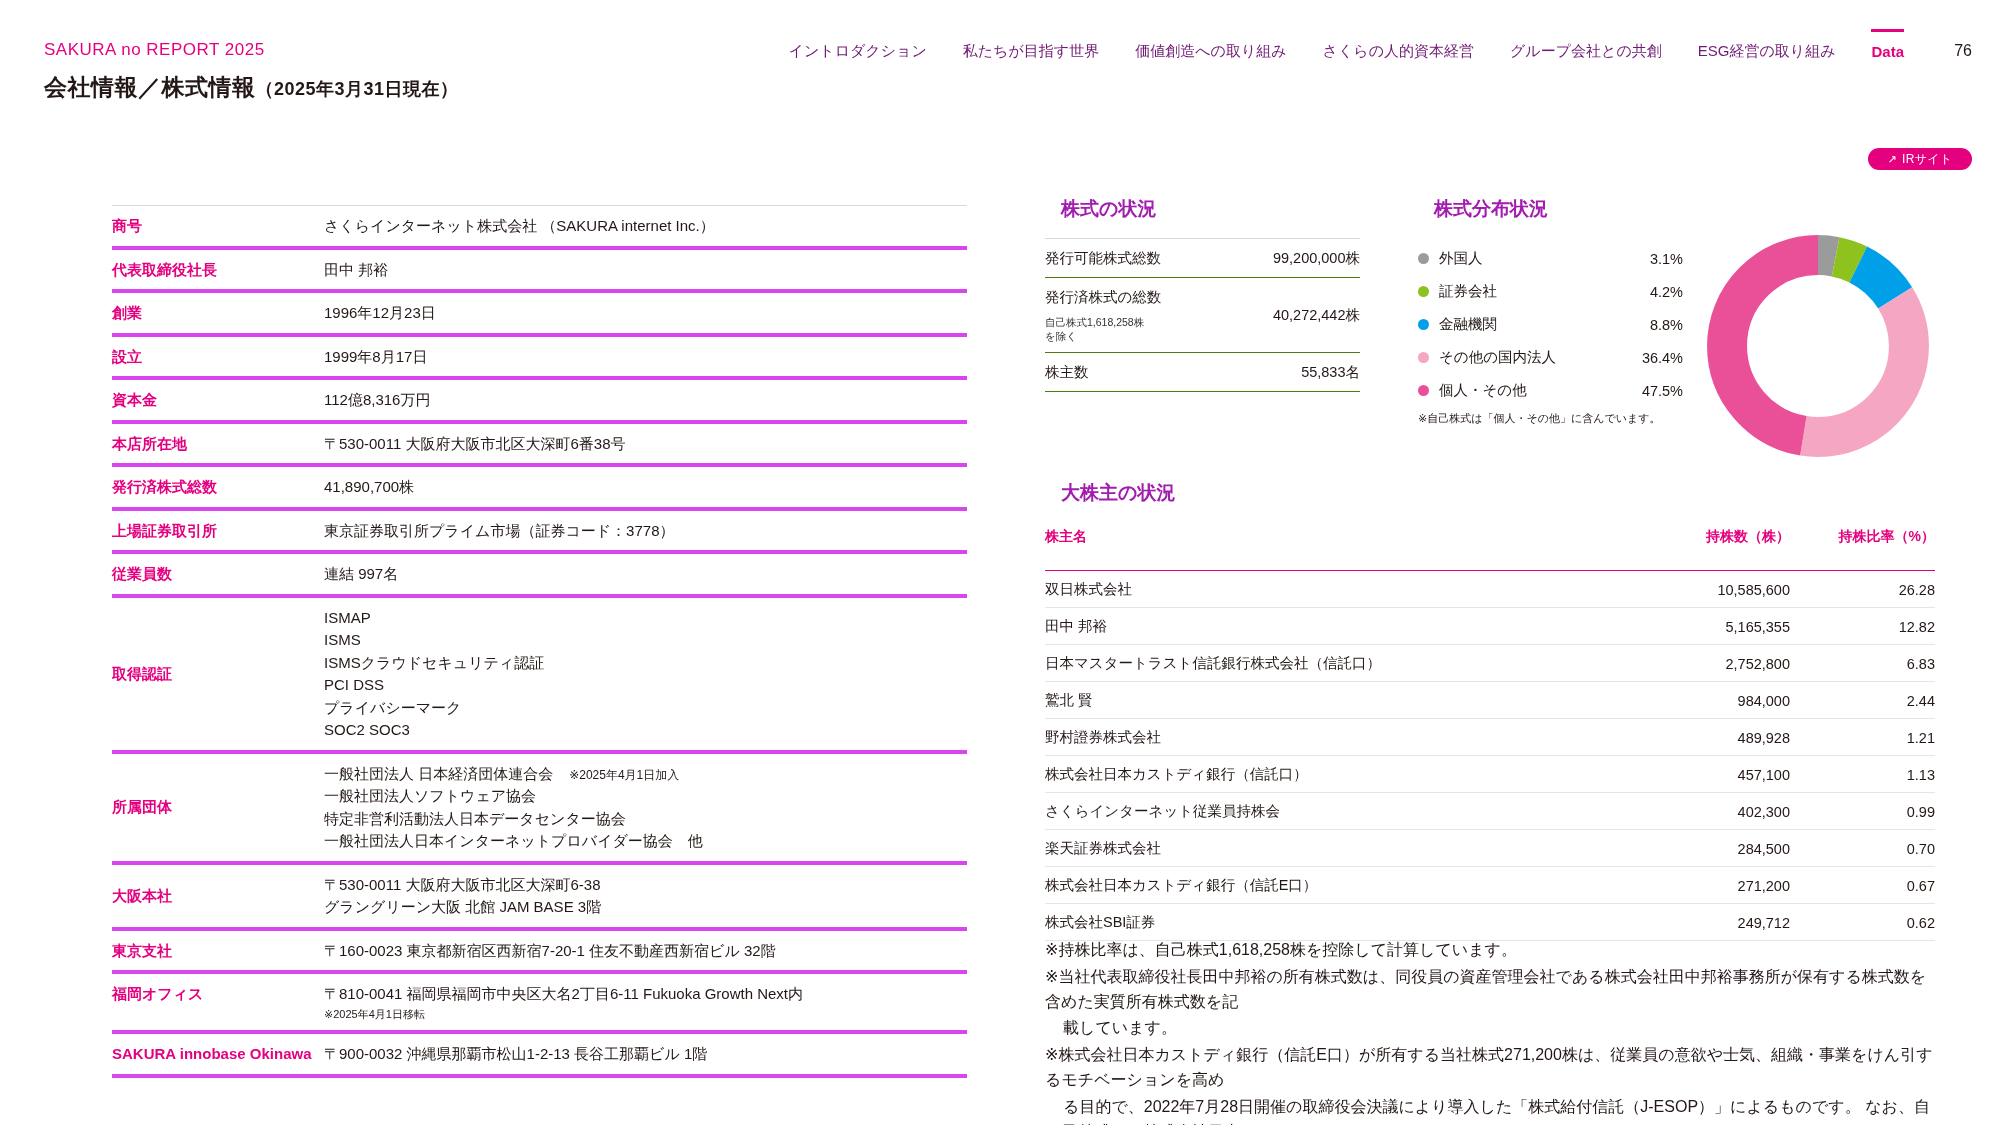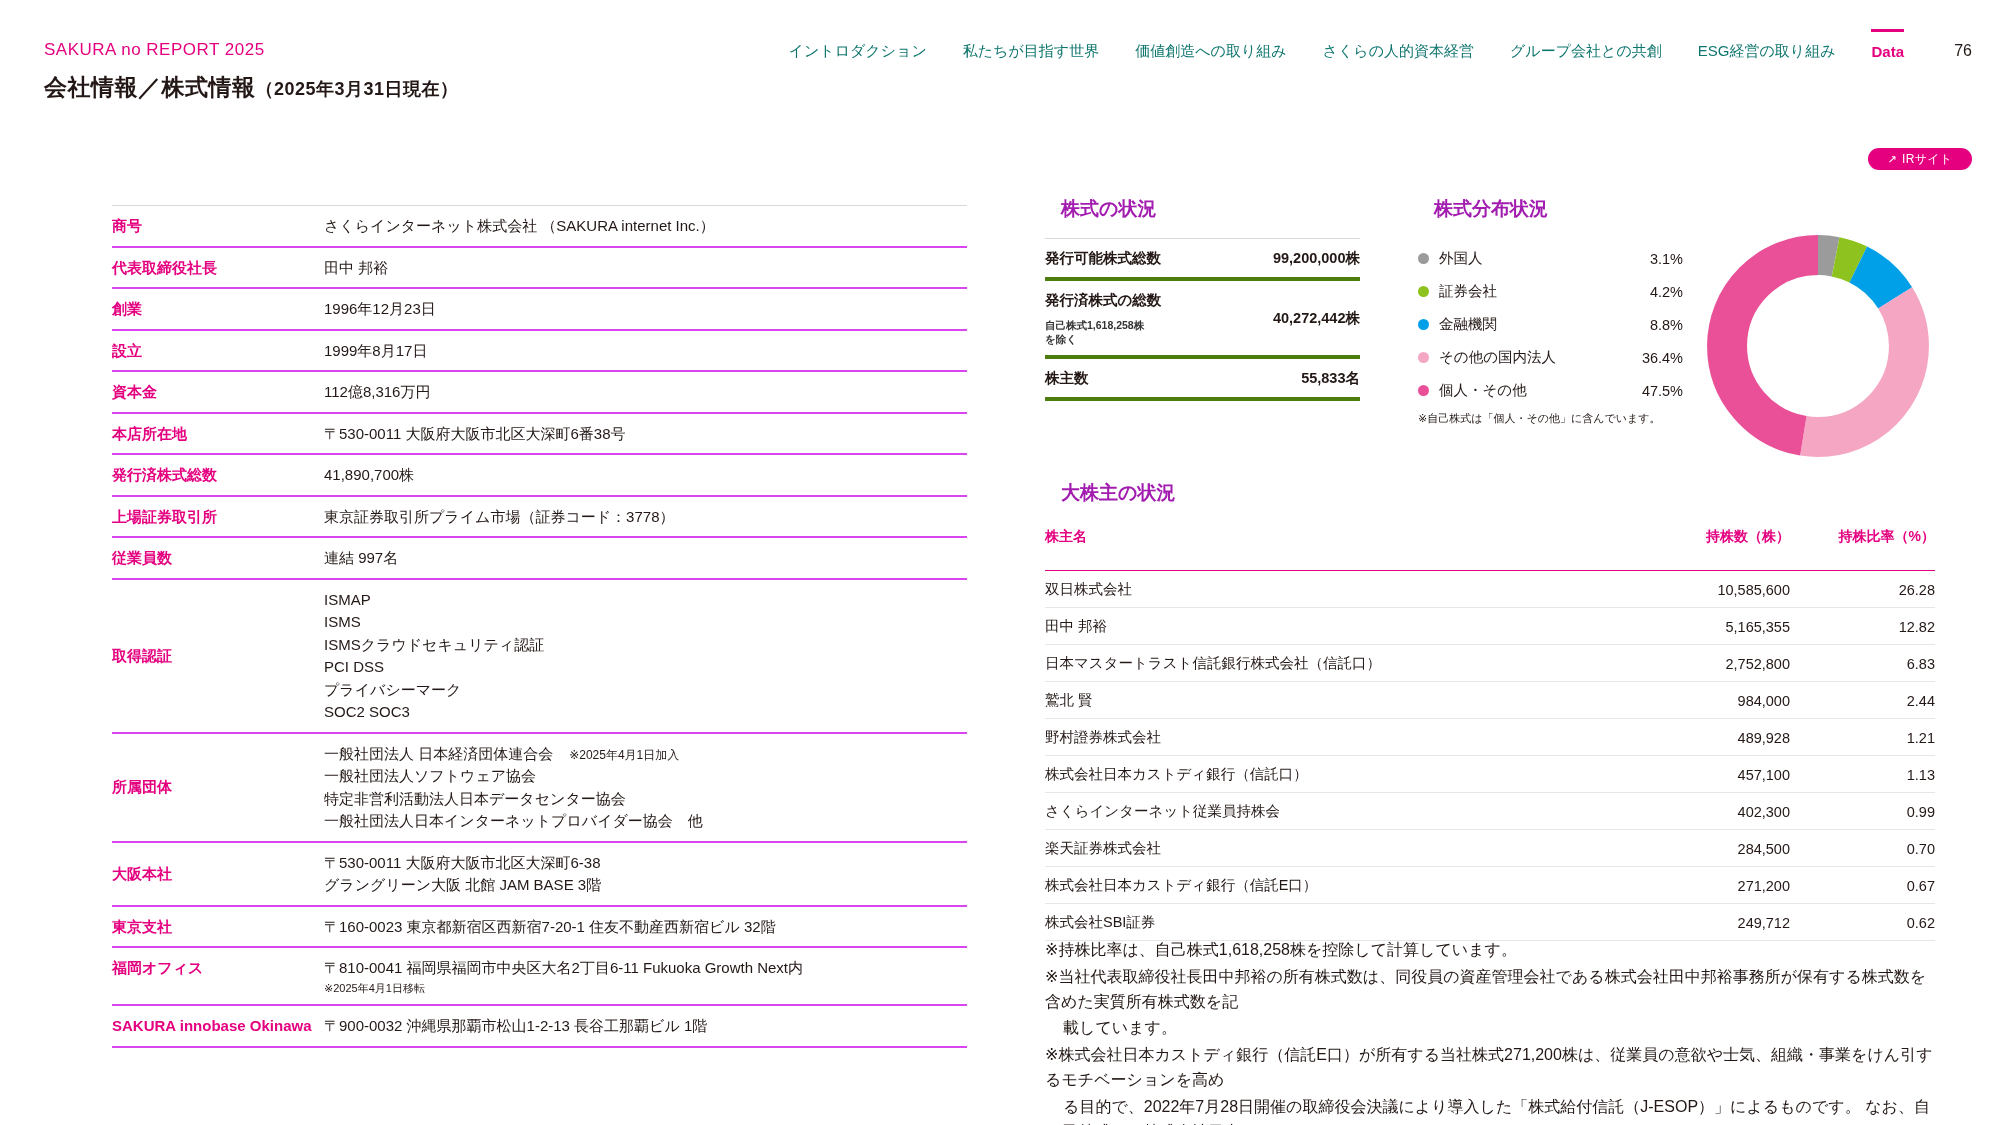--- a/index.html
+++ b/index.html
@@ -54,21 +54,21 @@
   .topnav {
     position: absolute;
     right: 96px;
     top: 42px;
     display: flex;
     gap: 36px;
     align-items: center;
     font-size: 15px;
   }
   .topnav .nav-item {
-    color: #0f766e;
+    color: #701a75;
     white-space: nowrap;
   }
   .topnav .nav-item.active {
     color: #e4007f;
     font-weight: bold;
     position: relative;
   }
   .topnav .nav-item.active::before {
     content: "";
     position: absolute;
@@ -111,21 +111,21 @@
     top: 205px;
     width: 855px;
   }
   table.info {
     border-collapse: collapse;
     width: 100%;
     table-layout: fixed;
   }
   table.info td {
     vertical-align: top;
-    border-bottom: 2px solid #d946ef;
+    border-bottom: 4px solid #d946ef;
     padding: 9px 0 8px 0;
     font-size: 15px;
     line-height: 1.5;
   }
   table.info tr:first-child td { border-top: 1px solid #d9d9d9; }
   td.label {
     width: 212px;
     color: #e4007f;
     font-weight: bold;
     padding-right: 10px;
@@ -157,25 +157,24 @@
     left: 1045px;
     top: 196px;
     width: 320px;
   }
   table.kv {
     border-collapse: collapse;
     width: 315px;
     table-layout: fixed;
   }
   table.kv td {
-    border-bottom: 4px solid #4d7c0f;
+    border-bottom: 1px solid #4d7c0f;
     font-size: 14.5px;
     padding: 10px 0 9px 0;
     vertical-align: middle;
-    font-weight: bold;
   }
   table.kv tr:first-child td { border-top: 1px solid #d9d9d9; }
   table.kv td.k { width: 175px; }
   table.kv td.v { text-align: right; }
   table.kv td.k .sm {
     display: block;
     font-size: 10.5px;
     color: #333;
     line-height: 1.35;
     margin-top: 8px;

